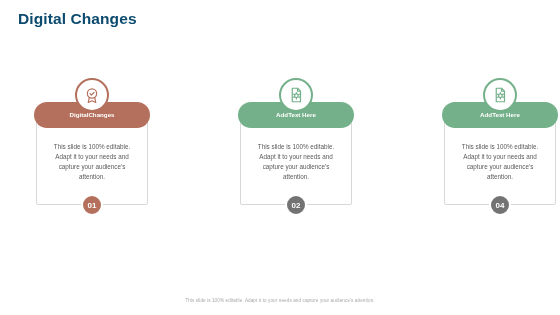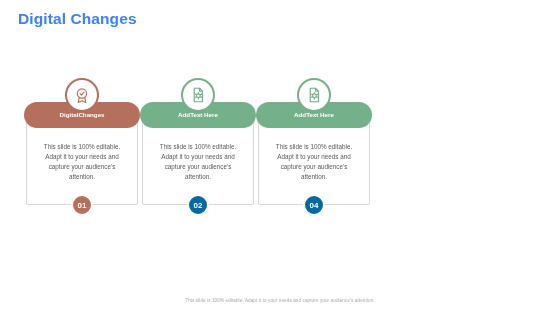--- a/index.html
+++ b/index.html
@@ -19,29 +19,30 @@
     height: 315px;
     background: #ffffff;
     box-sizing: border-box;
   }
   .slide-title {
     position: absolute;
     left: 18px;
     top: 10px;
     font-size: 15.5px;
     font-weight: bold;
-    color: #3b82f6;
+    color: #0c4a6e;
     letter-spacing: 0.1px;
   }
   .cards {
     position: absolute;
-    left: 24px;
+    left: 34px;
     top: 78px;
     width: 524px;
     display: flex;
+    justify-content: space-between;
   }
   .card {
     position: relative;
     width: 116px;
     display: flex;
     flex-direction: column;
     align-items: center;
   }
   .icon-circle {
     width: 34px;
@@ -110,21 +111,21 @@
     display: flex;
     align-items: center;
     justify-content: center;
     font-size: 8px;
     font-weight: bold;
     z-index: 4;
     border: 2px solid #ffffff;
     box-sizing: border-box;
   }
   .num-circle.green {
-    background: #0369a1;
+    background: #737373;
   }
   .footnote {
     position: absolute;
     left: 0;
     right: 0;
     bottom: 12px;
     text-align: center;
     font-size: 4.6px;
     color: #a9a9a9;
     letter-spacing: 0.1px;

